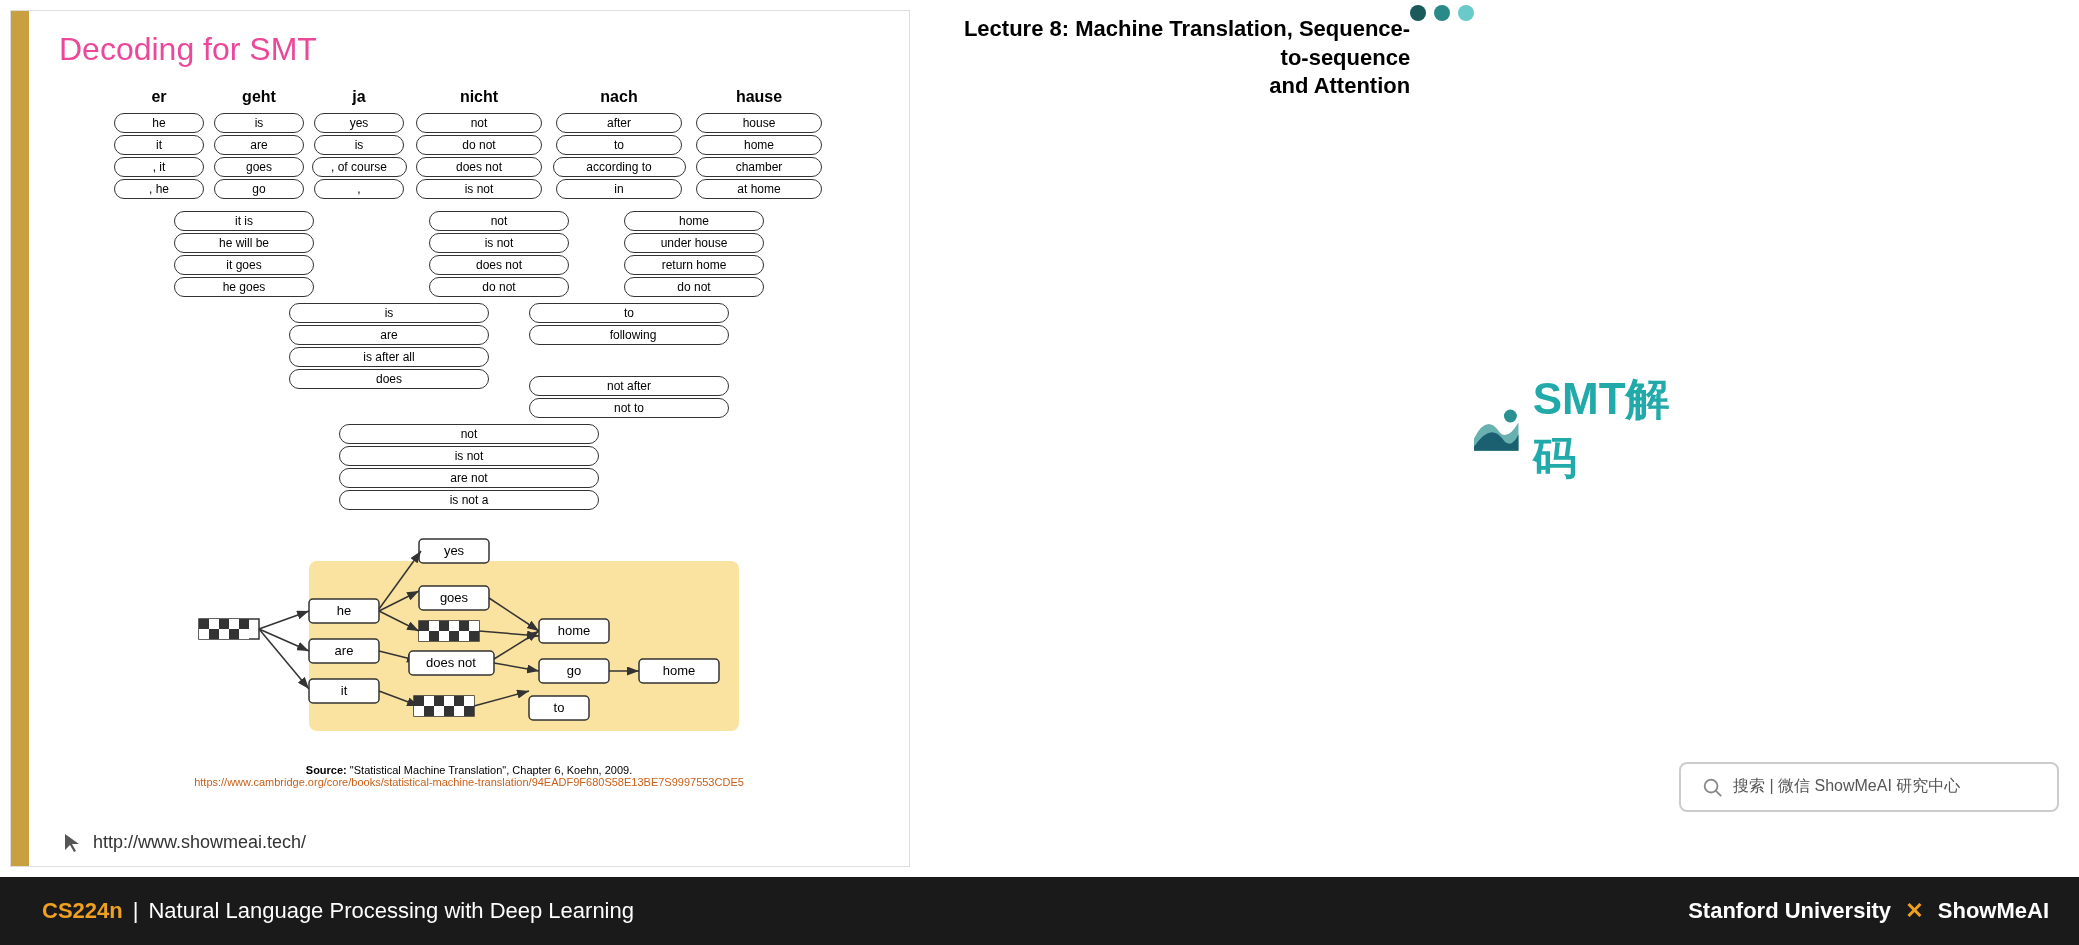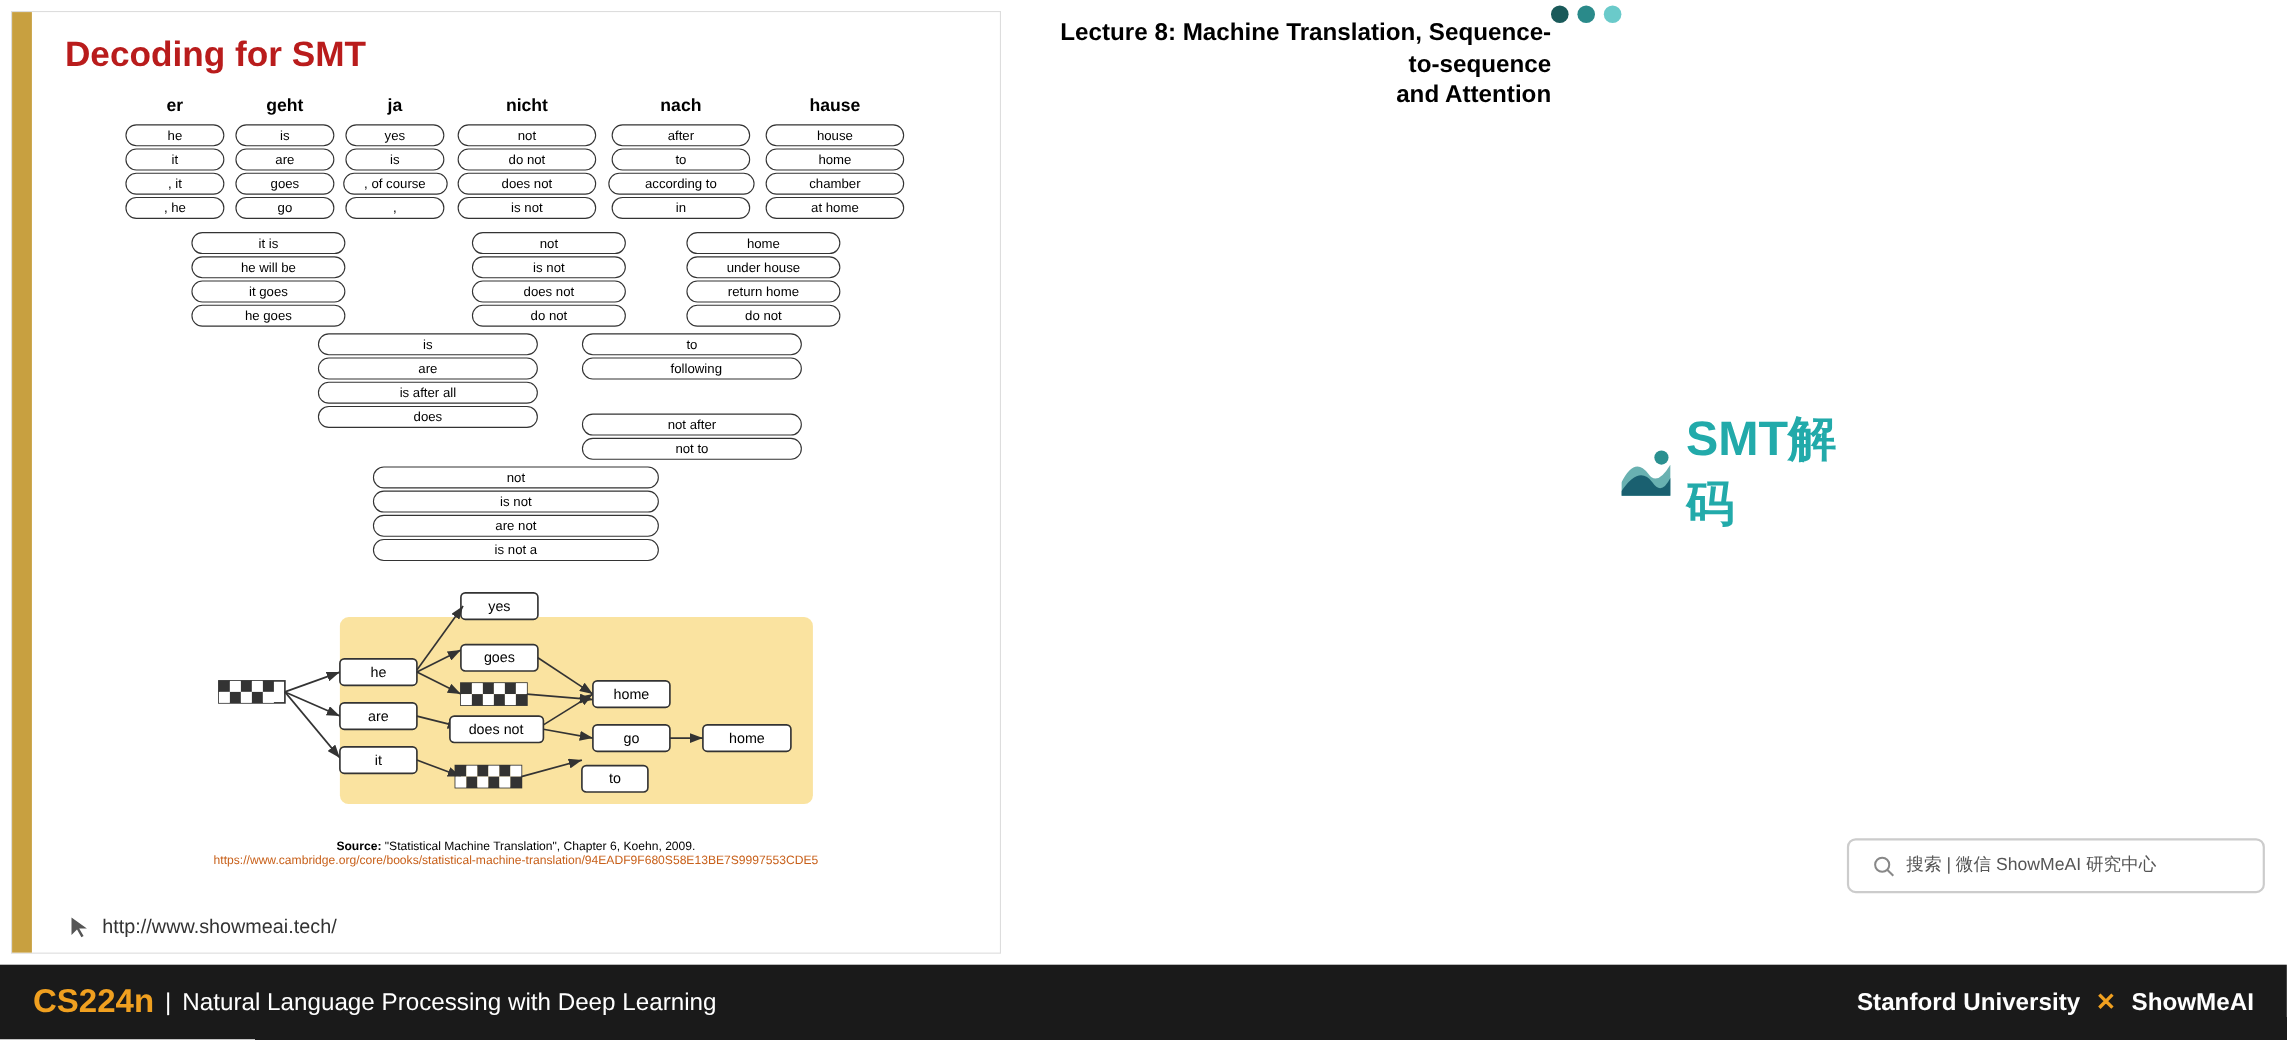--- a/index.html
+++ b/index.html
@@ -40,23 +40,23 @@
       background: #c8a040;
     }
 
     .slide-inner {
       margin-left: 18px;
       padding: 20px 30px;
       flex: 1;
     }
 
     .slide-title {
-      color: #b91c1c;
+      color: #ec4899;
       font-size: 32px;
-      font-weight: bold;
+      font-weight: normal;
       margin-bottom: 20px;
     }
 
     
     .translation-table {
       display: flex;
       gap: 0;
       margin-bottom: 10px;
       justify-content: center;
     }
@@ -177,21 +177,22 @@
     .bottom-left {
       display: flex;
       align-items: center;
       gap: 10px;
       font-size: 22px;
     }
 
     .course-code {
       color: #f0a020;
       font-weight: bold;
-      font-size: 30px;
+      font-size: 22px;
+      margin-left: 12px;
     }
 
     .bottom-right {
       font-size: 22px;
       color: #fff;
       font-weight: bold;
     }
 
     
     .smt-diagram {

